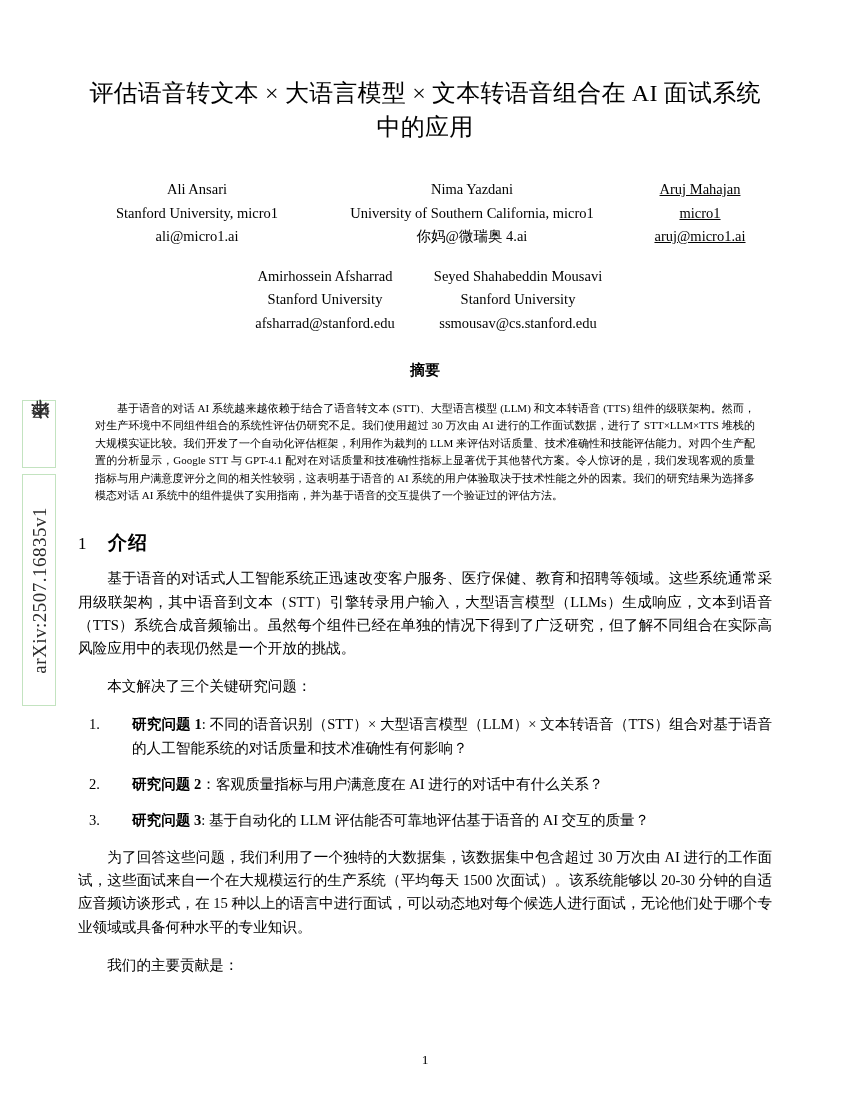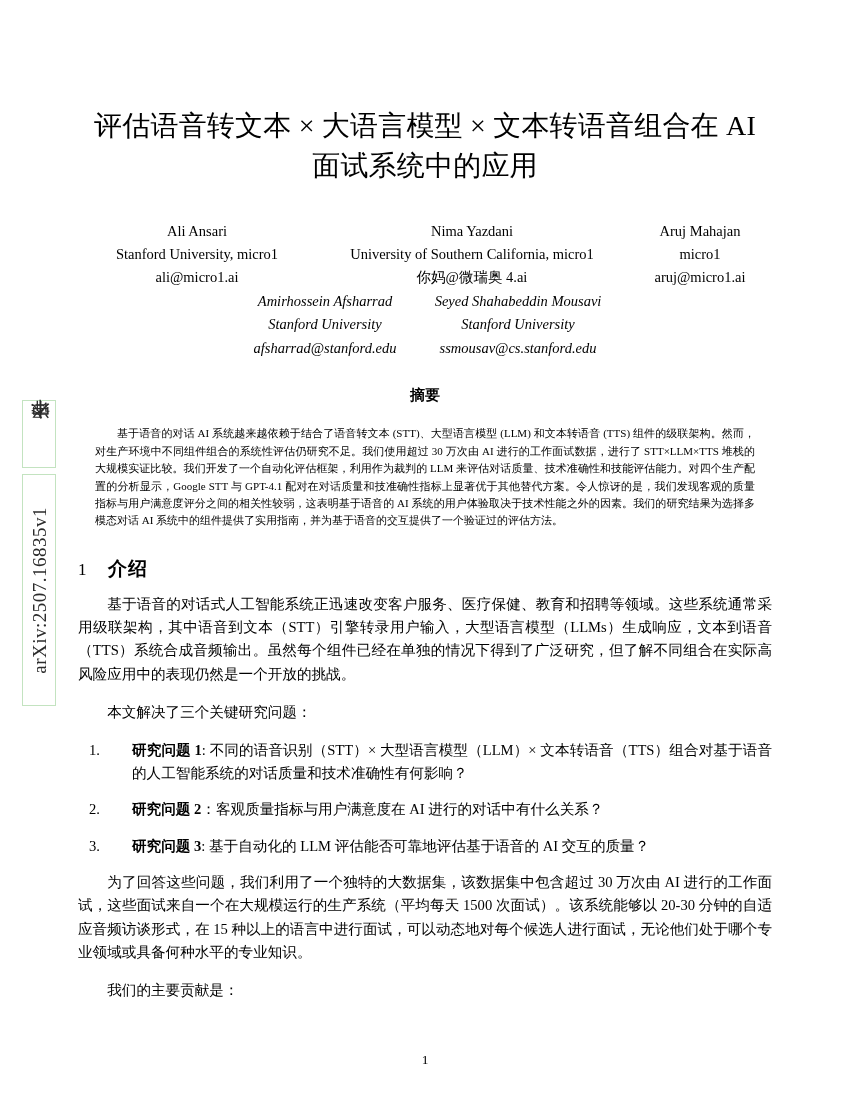--- a/index.html
+++ b/index.html
@@ -54,51 +54,51 @@
   .page {
     position: absolute;
     left: 78px;
     top: 0;
     width: 694px;
     height: 1100px;
   }
 
   .doc-title {
     margin: 0;
-    padding-top: 106px;
-    font-size: 28px;
+    padding-top: 76px;
+    font-size: 24px;
     line-height: 1.42;
     font-weight: normal;
     text-align: center;
     letter-spacing: 0.2px;
   }
 
   
   .author-block-1 {
     margin-top: 34px;
     display: flex;
     justify-content: center;
     align-items: flex-start;
   }
   .author-block-2 {
+    margin-top: 16px;
     display: flex;
     justify-content: center;
     align-items: flex-start;
-    font-style: italic;
   }
   .author {
     text-align: center;
     font-size: 14.5px;
     line-height: 1.62;
     padding: 0 5px;
     box-sizing: border-box;
   }
   .a1 { width: 238px; }
   .a2 { width: 312px; }
-  .a3 { width: 144px; }
+  .a3 { width: 144px; text-decoration: underline; }
   .b1 { width: 186px; }
   .b2 { width: 200px; }
   .author .aff,
   .author .mail { white-space: nowrap; }
 
   
   .abstract {
     margin: 26px auto 0 auto;
     width: 660px;
   }

